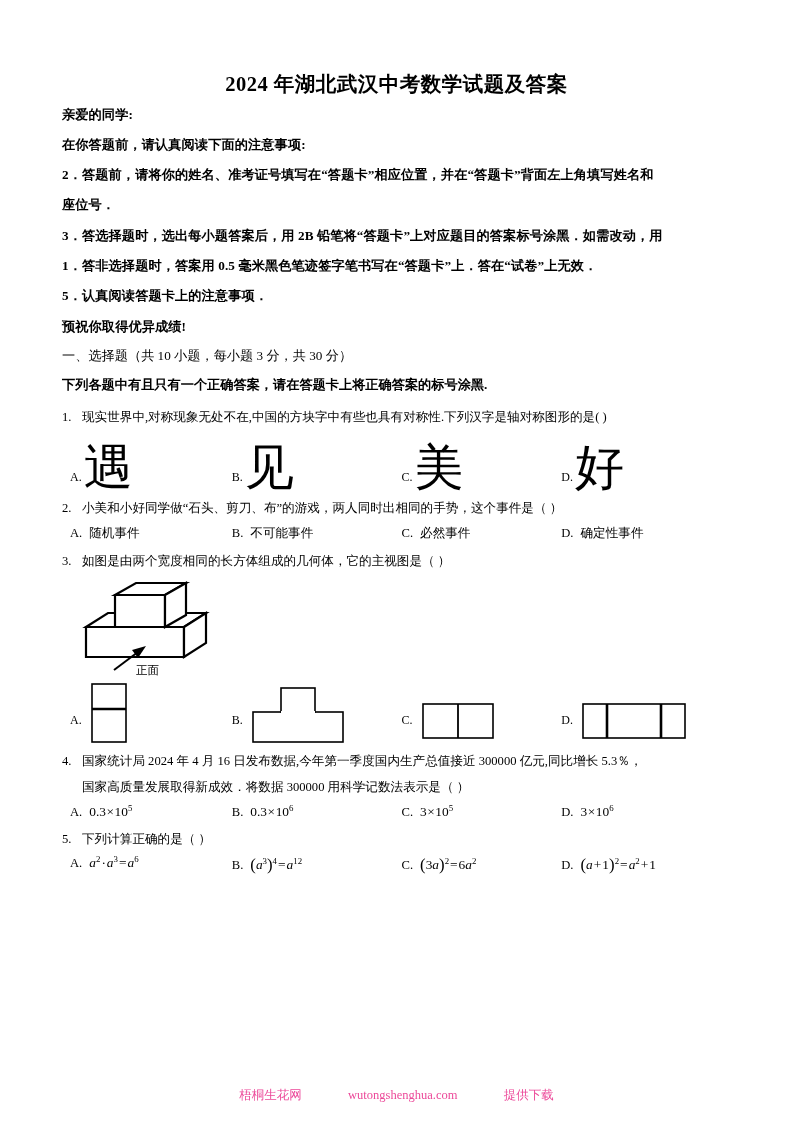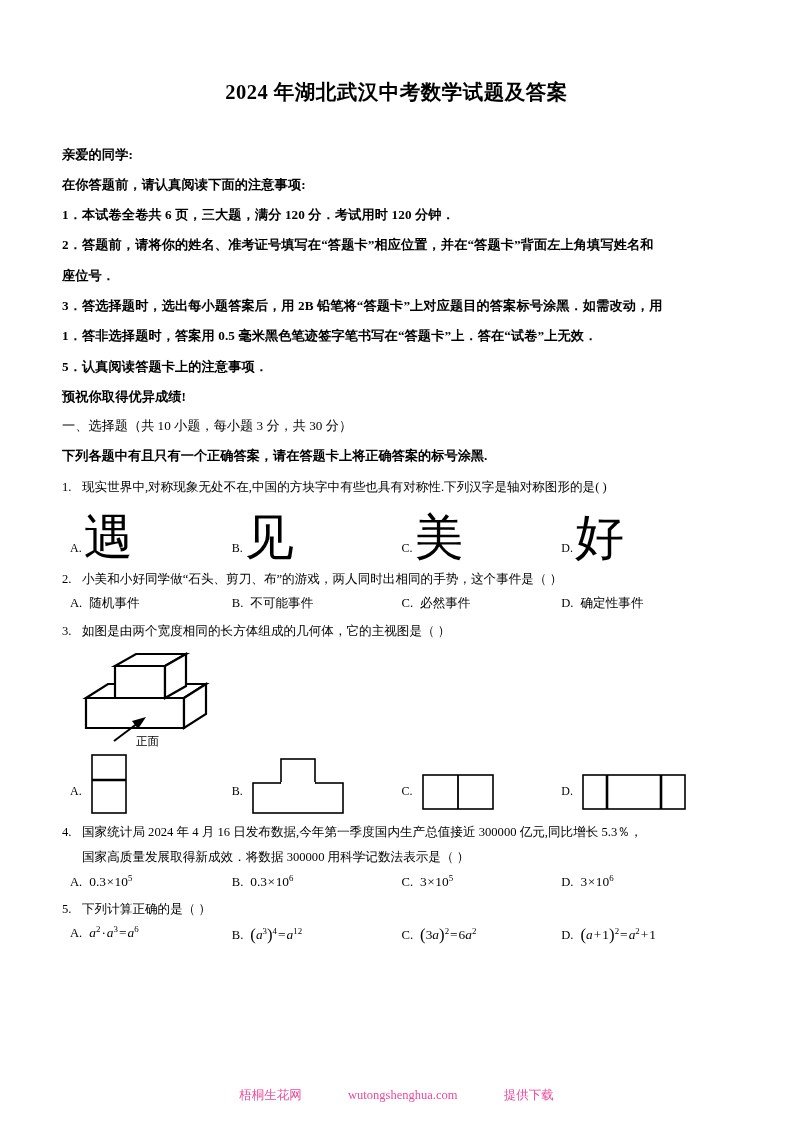--- a/index.html
+++ b/index.html
@@ -14,38 +14,38 @@
     position: relative;
     font-family: "Liberation Serif", "DejaVu Serif", serif;
     color: #000000;
     overflow: hidden;
   }
   .page {
     position: relative;
     width: 793px;
     height: 1122px;
     box-sizing: border-box;
-    padding: 12px 62px;
+    padding: 4px 62px;
   }
 
   
   .doc-title {
     text-align: center;
     font-size: 20.5px;
     font-weight: bold;
     letter-spacing: 0.5px;
     margin: 0;
     padding-top: 68px;
     padding-bottom: 0;
     line-height: 1.2;
   }
 
   
   .preface {
-    margin-top: 40px;
+    margin-top: 8px;
   }
   .pline {
     font-size: 13.2px;
     font-weight: bold;
     line-height: 1.5;
     margin: 0 0 10.5px 0;
     text-align: left;
     letter-spacing: 0.1px;
   }
   .pline.indent-cont {
@@ -217,21 +217,20 @@
 </head>
 <body>
 
 <div class="page">
 
   <h1 class="doc-title">2024 年湖北武汉中考数学试题及答案</h1>
 
   <div class="preface">
     <p class="pline">亲爱的同学:</p>
     <p class="pline">在你答题前，请认真阅读下面的注意事项:</p>
-    <p class="pline">1．本试卷全卷共 6 页，三大题，满分 120 分．考试用时 120 分钟．</p>
     <p class="pline">2．答题前，请将你的姓名、准考证号填写在“答题卡”相应位置，并在“答题卡”背面左上角填写姓名和</p>
     <p class="pline indent-cont">座位号．</p>
     <p class="pline">3．答选择题时，选出每小题答案后，用 2B 铅笔将“答题卡”上对应题目的答案标号涂黑．如需改动，用</p>
     <p class="pline">1．答非选择题时，答案用 0.5 毫米黑色笔迹签字笔书写在“答题卡”上．答在“试卷”上无效．</p>
     <p class="pline">5．认真阅读答题卡上的注意事项．</p>
     <p class="pline">预祝你取得优异成绩!</p>
   </div>
 
   <div class="section-head">一、选择题（共 10 小题，每小题 3 分，共 30 分）</div>
   <div class="section-sub">下列各题中有且只有一个正确答案，请在答题卡上将正确答案的标号涂黑.</div>

